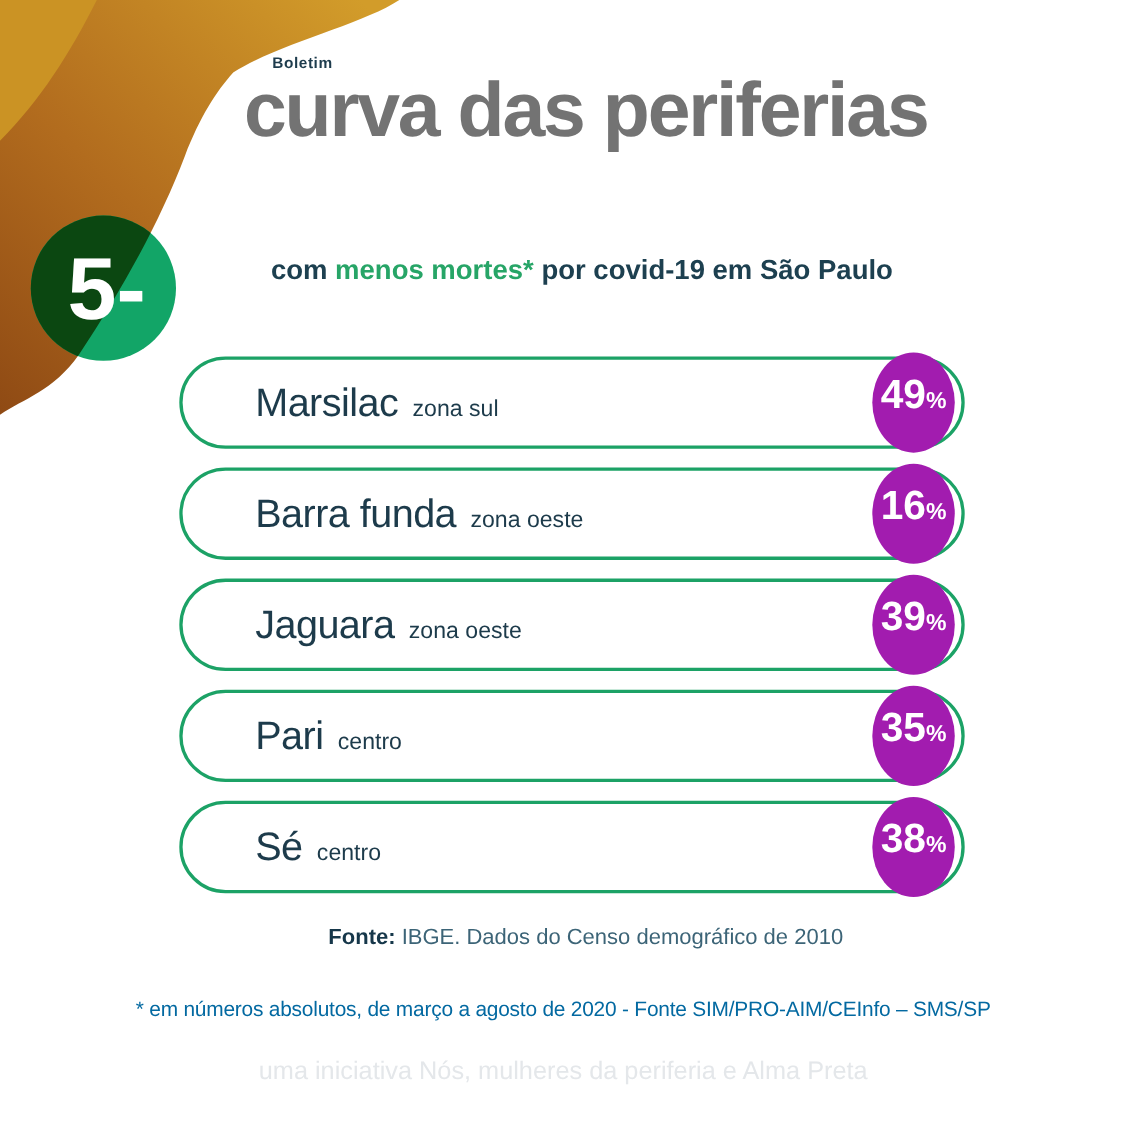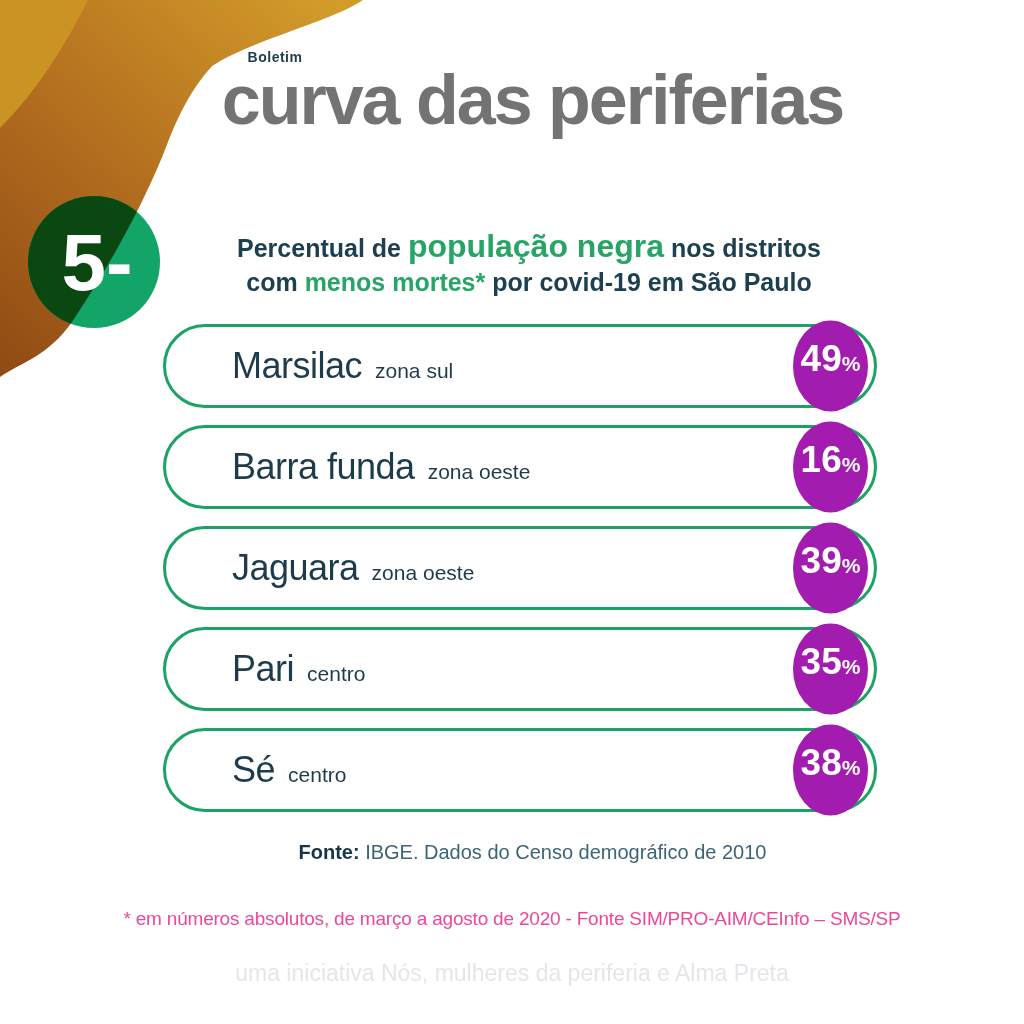--- a/index.html
+++ b/index.html
@@ -45,21 +45,21 @@
   .pct-num{font-size:37px;font-weight:700;}
   .pct-sym{font-size:21px;font-weight:700;}
 
   .source{
     position:absolute;left:40px;top:841px;width:985px;text-align:center;
     font-size:20px;color:#3c6477;
   }
   .source .src-label{font-weight:700;color:#16374a;}
   .footnote{
     position:absolute;left:0;top:908px;width:1024px;text-align:center;
-    font-size:19px;letter-spacing:-.2px;color:#ec4899;
+    font-size:19px;letter-spacing:-.2px;color:#0369a1;
   }
   .credit{
     position:absolute;left:0;top:960px;width:1024px;text-align:center;
     font-size:23px;font-weight:400;color:#e4e7ea;
   }
 </style>
 </head>
 <body>
 
 <div id="canvas">
@@ -81,21 +81,20 @@
     <g clip-path="url(#blobclip)">
       <circle cx="94" cy="262" r="66" fill="#0b4711"></circle>
     </g>
     <text x="97" y="290" text-anchor="middle" fill="#ffffff" font-family="Liberation Sans, sans-serif" font-size="80" font-weight="bold">5-</text>
   </svg>
 
   <div class="kicker">Boletim</div>
   <div class="title">curva das periferias</div>
 
   <div class="subtitle">
-    <div class="l1"><span>Percentual de </span><span class="hl-big">população negra</span><span> nos distritos</span></div>
     <div class="l2"><span>com </span><span class="hl">menos mortes*</span><span> por covid-19 em São Paulo</span></div>
   </div>
 
   <div class="rows">
     <div class="pill">
       <div class="labels">
         <span class="district">Marsilac</span><span class="region">zona sul</span>
       </div>
       <div class="pct">
         <span class="pct-num">49</span><span class="pct-sym">%</span>

